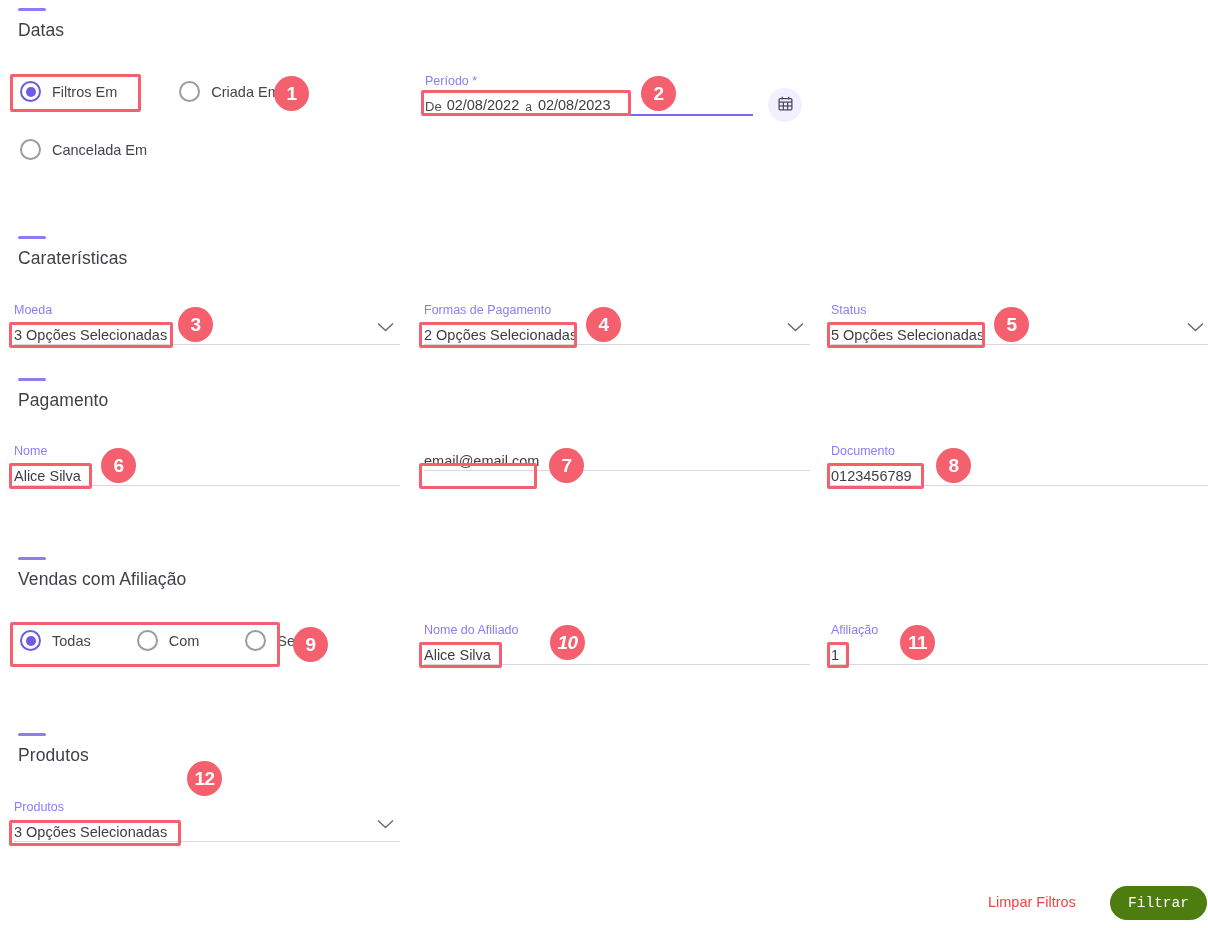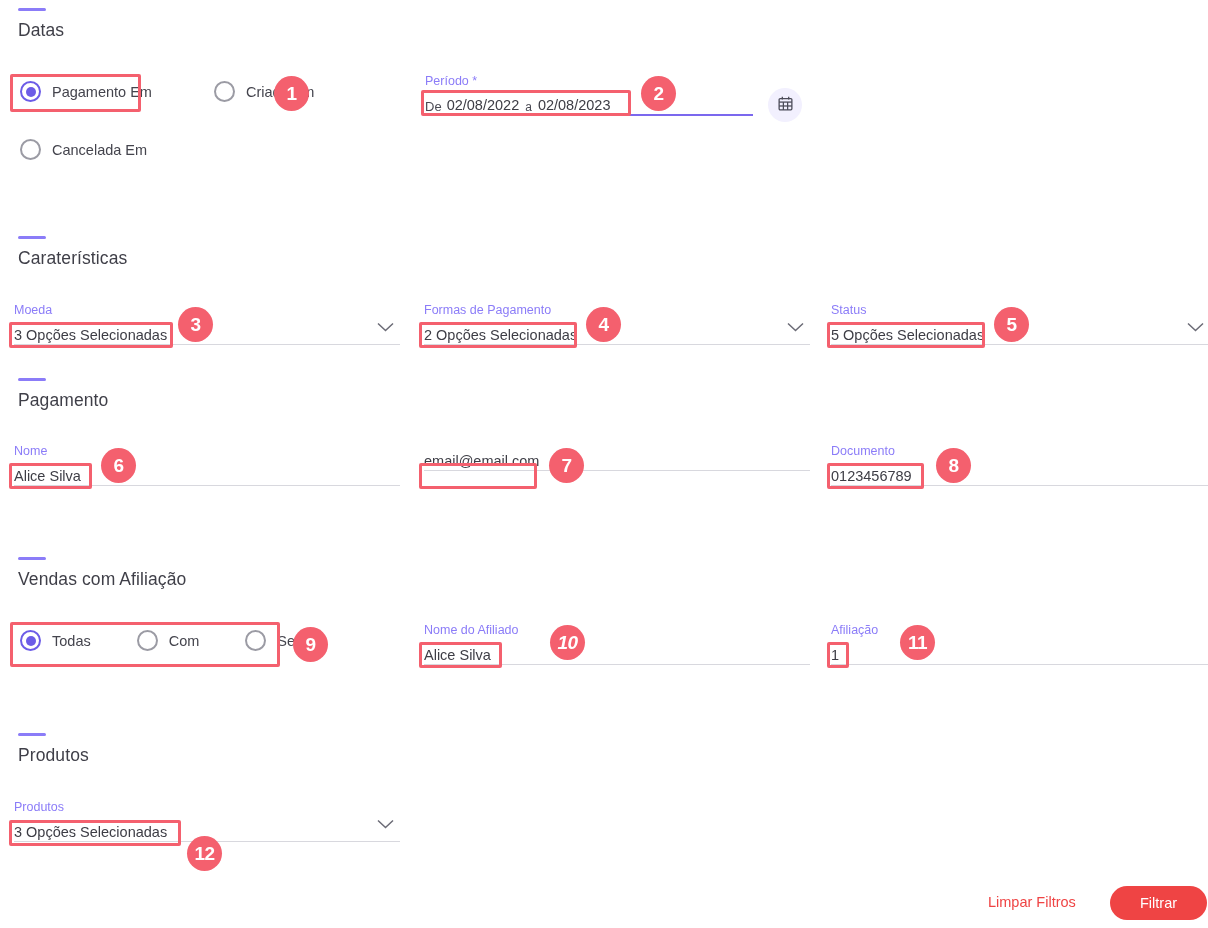--- a/index.html
+++ b/index.html
@@ -102,39 +102,39 @@
 
   
   .btn-link {
     position: absolute;
     font-size: 14.5px; color: #ef4444;
     background: none; border: none; padding: 0;
     cursor: pointer; font-family: inherit;
   }
   .btn-primary {
     position: absolute;
-    background: #ef4444; color: #fff;
+    background: #4d7c0f; color: #fff;
     border: none; border-radius: 22px;
-    font-size: 14.5px; font-family: Liberation Sans, sans-serif;
+    font-size: 14.5px; font-family: Liberation Mono, monospace;
     cursor: pointer;
     display: flex; align-items: center; justify-content: center;
   }
 </style>
 </head>
 <body>
 
 <div class="section-head" style="left:18px; top:8px;">
   <div class="section-rule"></div>
   <div class="section-title">Datas</div>
 </div>
 
 <div class="radio-row" style="left:20px; top:81px;">
   <div class="radio-item" style="margin-right:62px;">
     <span class="radio on"></span>
-    <span class="radio-label">Pagamento Em</span>
+    <span class="radio-label">Filtros Em</span>
   </div>
   <div class="radio-item">
     <span class="radio"></span>
     <span class="radio-label">Criada Em</span>
   </div>
 </div>
 
 <div class="radio-row" style="left:20px; top:139px;">
   <div class="radio-item">
     <span class="radio"></span>
@@ -303,13 +303,13 @@
 <div class="badge" style="left:641px; top:76px;  width:35px; height:35px;">2</div>
 <div class="badge" style="left:178px; top:307px; width:35px; height:35px;">3</div>
 <div class="badge" style="left:586px; top:307px; width:35px; height:35px;">4</div>
 <div class="badge" style="left:994px; top:307px; width:35px; height:35px;">5</div>
 <div class="badge" style="left:101px; top:448px; width:35px; height:35px;">6</div>
 <div class="badge" style="left:549px; top:448px; width:35px; height:35px;">7</div>
 <div class="badge" style="left:936px; top:448px; width:35px; height:35px;">8</div>
 <div class="badge" style="left:293px; top:627px; width:35px; height:35px;">9</div>
 <div class="badge" style="left:550px; top:625px; width:35px; height:35px;font-style:italic;">10</div>
 <div class="badge" style="left:900px; top:625px; width:35px; height:35px;">11</div>
-<div class="badge" style="left:187px; top:836px; width:35px; height:35px;">12</div>
+<div class="badge" style="left:187px; top:761px; width:35px; height:35px;">12</div>
 
 </body></html>

